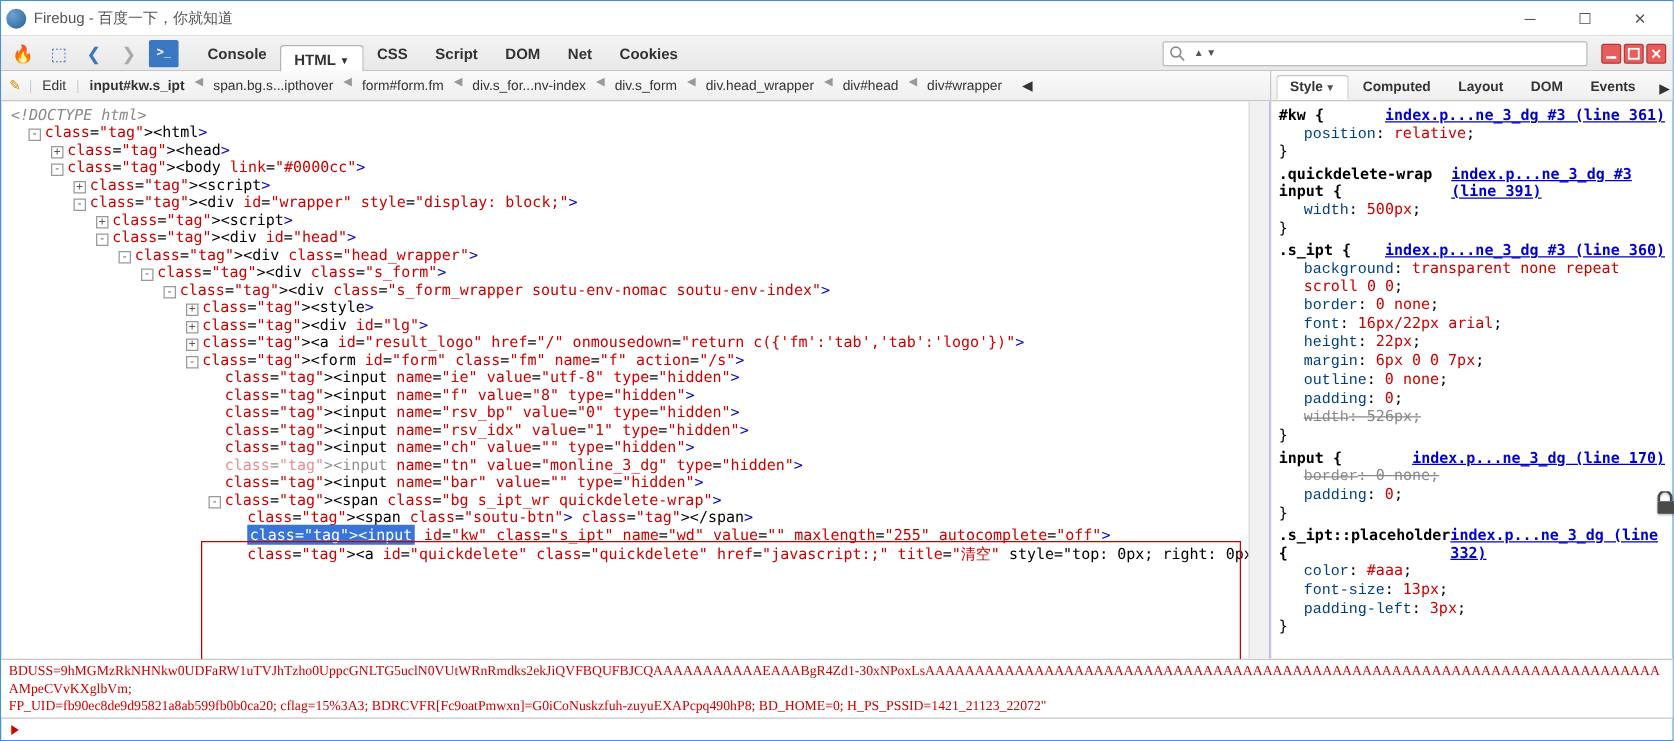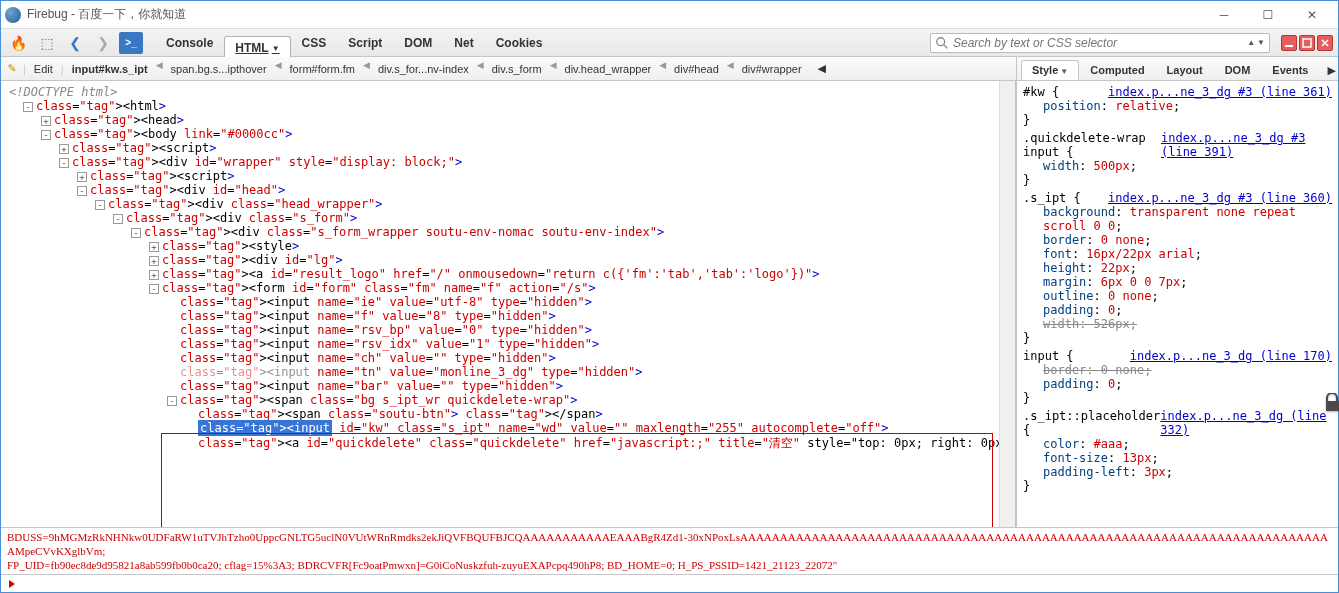--- a/index.html
+++ b/index.html
@@ -6,21 +6,21 @@
 body { font-family: "Segoe UI", Tahoma, sans-serif; font-size: 11px; background: #fff; overflow: hidden; }
 .window { width: 1339px; height: 593px; border: 1px solid #4a90d9; display: flex; flex-direction: column; background: #fff; }
 .titlebar { height: 28px; background: #fff; display: flex; align-items: center; padding: 0 4px; border-bottom: 1px solid #ddd; }
 .titlebar .icon { width: 16px; height: 16px; border-radius: 50%; background: radial-gradient(circle at 30% 30%, #6ba3d6, #2b5f8e); margin-right: 6px; }
 .titlebar .title { color: #555; font-size: 12px; flex: 1; }
 .winbtns { display: flex; }
 .winbtn { width: 44px; height: 24px; display: flex; align-items: center; justify-content: center; color: #555; font-size: 12px; }
 .toolbar { height: 28px; background: linear-gradient(#f3f3f3,#e8e8e8); border-bottom: 1px solid #c6c6c6; display: flex; align-items: center; padding: 0 4px; }
 .tbtn { width: 24px; height: 22px; display: flex; align-items: center; justify-content: center; margin: 0 2px; color: #555; font-size: 14px; border: 1px solid transparent; border-radius: 2px; }
 .panel-tab { padding: 4px 10px; font-size: 12px; color: #333; border: 1px solid transparent; font-weight: bold; }
-.panel-tab.active { background: #fff; border-color: #b3b3b3; border-bottom-color: #fff; border-radius: 3px 3px 0 0; position: relative; top: 5px; text-decoration: underline; }
+.panel-tab.active { background: #fff; border-color: #b3b3b3; border-bottom-color: #fff; border-radius: 3px 3px 0 0; position: relative; top: 5px; }
 .panel-tab .dd { font-size: 8px; margin-left: 3px; vertical-align: middle; }
 .searchbox { flex: 1; margin: 0 6px; height: 20px; border: 1px solid #bbb; border-radius: 2px; display: flex; align-items: center; background: #fff; padding: 0 4px; max-width: 340px; margin-left: auto; }
 .searchbox input { border: none; outline: none; flex: 1; font-style: italic; color: #888; font-size: 12px; }
 .search-icon { width: 14px; height: 14px; color: #888; margin-right: 4px; }
 .nav-sq { display: flex; margin-left: 4px; }
 .nav-sq div { width: 16px; height: 16px; border: 1px solid #b03a3a; background: #e85c5c; margin: 0 1px; border-radius: 2px; display: flex; align-items: center; justify-content: center; }
 .nav-sq svg { width: 10px; height: 10px; }
 .breadcrumb { height: 24px; background: linear-gradient(#fafafa,#efefef); border-bottom: 1px solid #c6c6c6; display: flex; align-items: center; font-size: 11px; color: #333; overflow: hidden; position: relative; }
 .bc-left { display: flex; align-items: center; overflow: hidden; flex: 1; }
 .bc-btn { padding: 3px 8px; color: #333; white-space: nowrap; position: relative; }
@@ -38,25 +38,25 @@
 .indent { display: inline-block; }
 .toggle { display: inline-block; width: 10px; height: 10px; text-align: center; border: 1px solid #999; color: #555; font-size: 9px; line-height: 9px; margin-right: 3px; cursor: pointer; font-family: monospace; }
 .tag { color: #0000cc; }
 .attr-name { color: #cc0000; }
 .attr-val { color: #cc0000; }
 .doctype { color: #888; font-style: italic; }
 .selected-line { background: #3875d7; color: #fff; padding: 1px 2px; }
 .selected-line .tag, .selected-line .attr-name, .selected-line .attr-val { color: #fff; }
 .highlight-box { position: absolute; border: 1px solid #cc0000; pointer-events: none; }
 .rule { margin-bottom: 4px; }
-.rule-header { display: flex; justify-content: space-between; }
+.rule-header { display: flex; justify-content: space-between; font-weight: bold; }
 .selector { color: #000; }
 .rule-link { color: #0000cc; text-decoration: underline; cursor: pointer; }
 .prop { padding-left: 20px; }
-.prop-name { color: #004080; }
+.prop-name { color: #004080; font-family: Liberation Mono, monospace; }
 .prop-val { color: #cc0000; }
 .strike { text-decoration: line-through; color: #888; }
 .strike .prop-name, .strike .prop-val { color: #888; }
 .brace { color: #000; }
 .bottom { border-top: 1px solid #c6c6c6; font-family: Liberation Serif, serif; font-size: 11px; color: #cc0000; padding: 2px 6px; background: #fff; word-break: break-all; line-height: 14px; }
 .cmdline { height: 18px; border-top: 1px solid #c6c6c6; display: flex; align-items: center; padding: 0 6px; color: #cc0000; font-family: monospace; }
 .cmdline .arrow { width: 12px; height: 12px; }
 .dd-arrow { font-size: 8px; color: #555; margin-left: 2px; }
 .lock-badge { position: absolute; right: -2px; top: 393px; width: 16px; height: 20px; filter: drop-shadow(0 1px 1px rgba(0,0,0,.3)); color:#4a4a4a; }
 .scrollhint { position: absolute; right: 0; top: 0; bottom: 0; width: 16px; background: #f0f0f0; border-left: 1px solid #ddd; }
@@ -90,21 +90,20 @@
         <div class="panel-tab">DOM</div>
         <div class="panel-tab">Net</div>
         <div class="panel-tab">Cookies</div>
       </div>
     <div style="flex:1"></div>
     <div class="searchbox">
       <svg class="search-icon" viewBox="0 0 16 16">
           <circle cx="6.5" cy="6.5" r="4.5" fill="none" stroke="#888" stroke-width="1.5"></circle>
           <line x1="10" y1="10" x2="14" y2="14" stroke="#888" stroke-width="1.5"></line>
         </svg>
-      <input placeholder="Search by text or CSS selector" style="">
       <span class="dd-arrow">▲</span>
       <span class="dd-arrow">▼</span>
     </div>
     <div class="nav-sq">
       <div>
           <svg viewBox="0 0 10 10">
             <rect x="1" y="7" width="8" height="2" fill="#fff"></rect>
           </svg>
         </div>
       <div>

